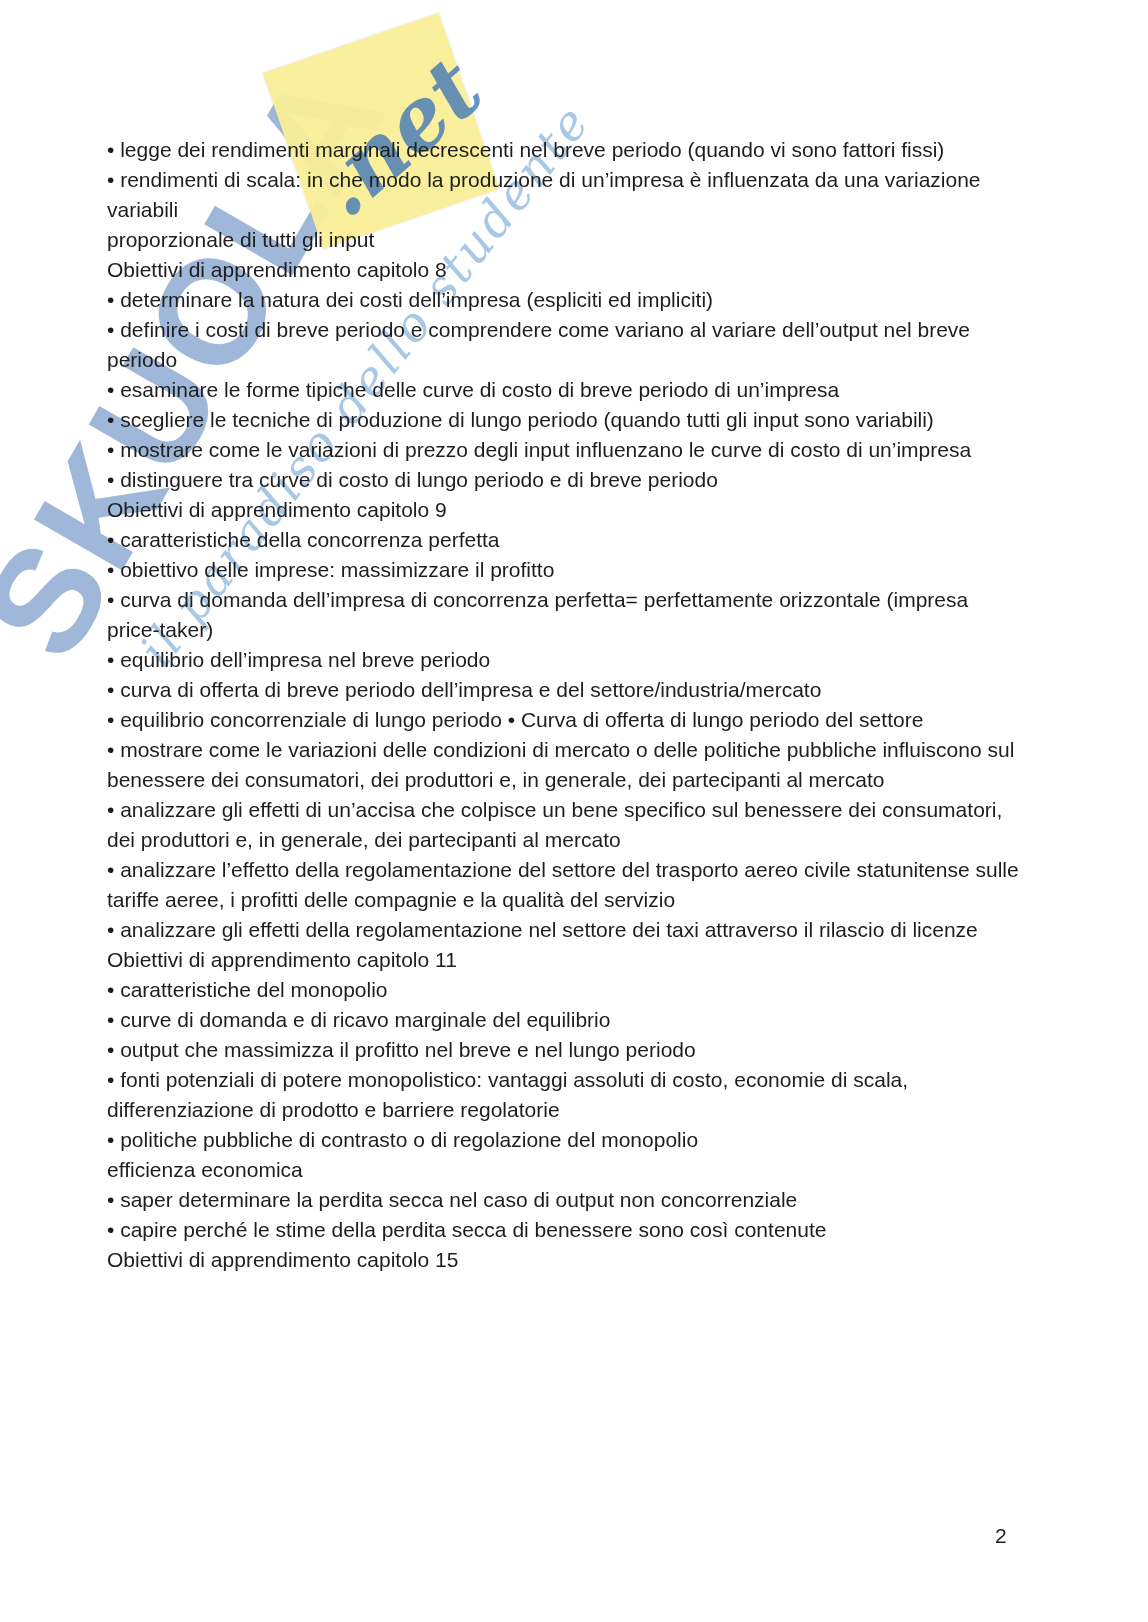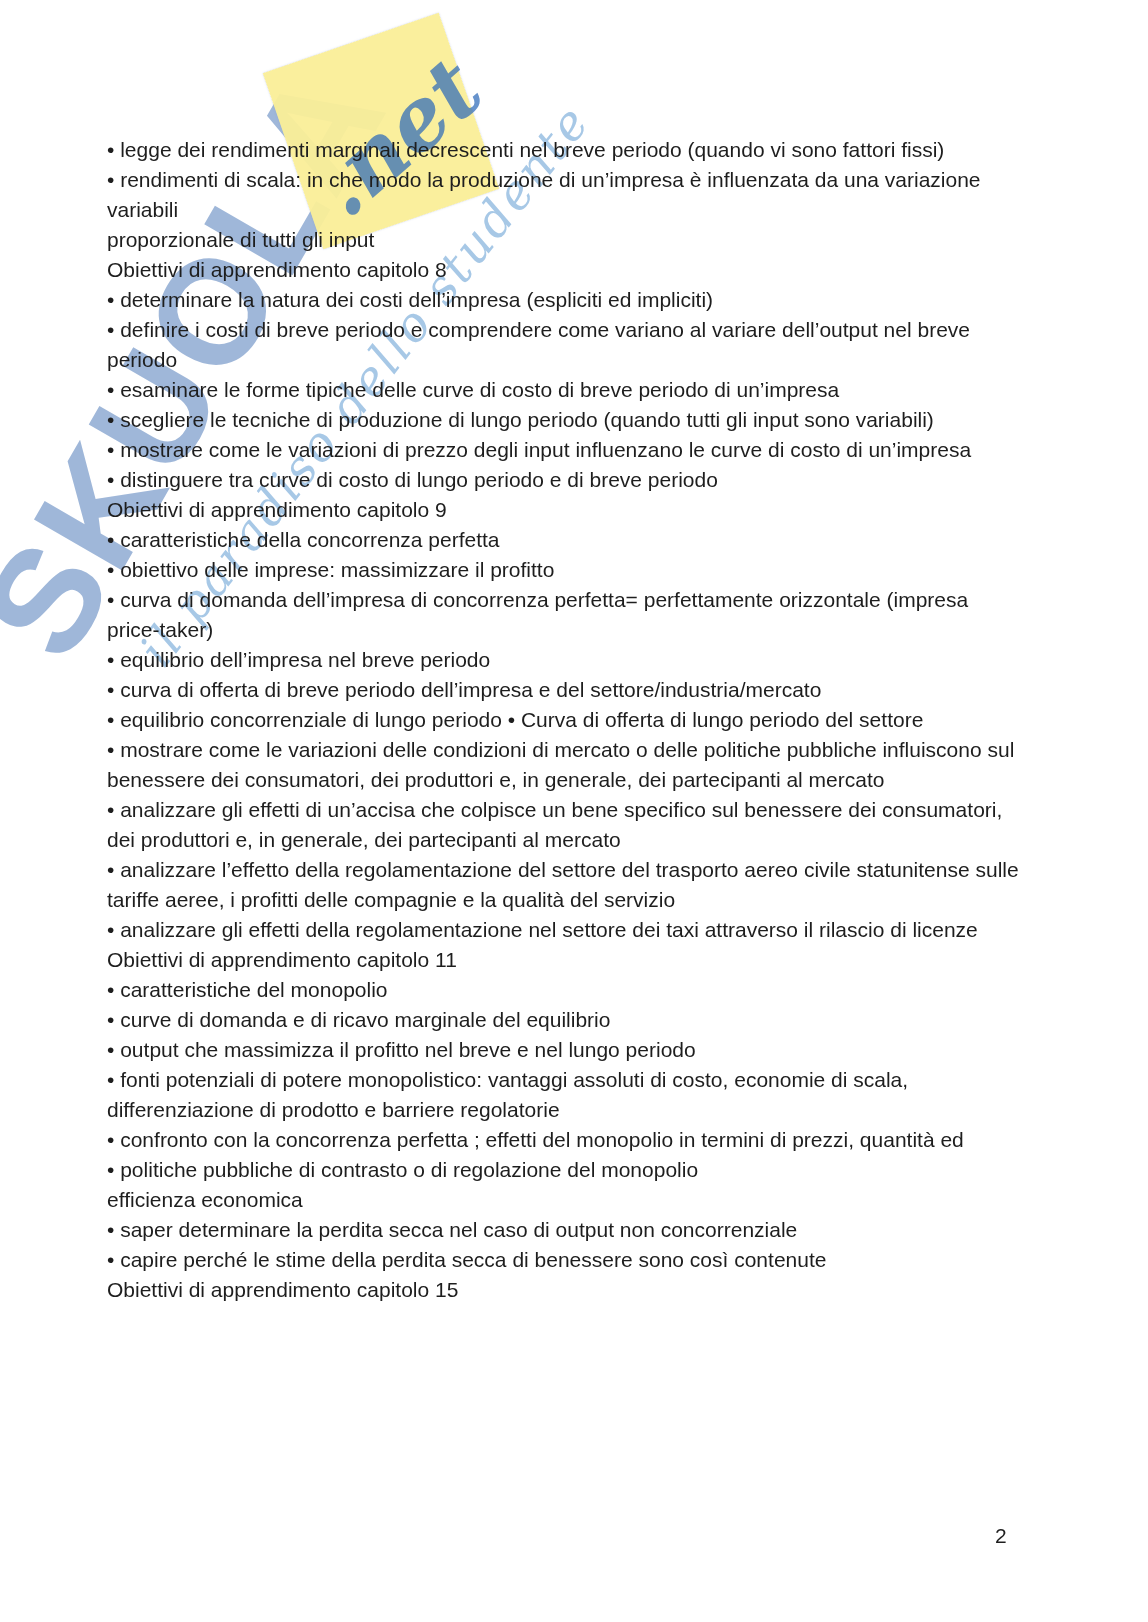--- a/index.html
+++ b/index.html
@@ -107,21 +107,20 @@
       <div class="line">dei produttori e, in generale, dei partecipanti al mercato</div>
       <div class="line">• analizzare l’effetto della regolamentazione del settore del trasporto aereo civile statunitense sulle</div>
       <div class="line">tariffe aeree, i profitti delle compagnie e la qualità del servizio</div>
       <div class="line">• analizzare gli effetti della regolamentazione nel settore dei taxi attraverso il rilascio di licenze</div>
       <div class="line heading">Obiettivi di apprendimento capitolo 11</div>
       <div class="line">• caratteristiche del monopolio</div>
       <div class="line">• curve di domanda e di ricavo marginale del equilibrio</div>
       <div class="line">• output che massimizza il profitto nel breve e nel lungo periodo</div>
       <div class="line">• fonti potenziali di potere monopolistico: vantaggi assoluti di costo, economie di scala,</div>
       <div class="line">differenziazione di prodotto e barriere regolatorie</div>
-      <div class="line">• confronto con la concorrenza perfetta ; effetti del monopolio in termini di prezzi, quantità ed</div>
       <div class="line">• politiche pubbliche di contrasto o di regolazione del monopolio</div>
       <div class="line">efficienza economica</div>
       <div class="line">• saper determinare la perdita secca nel caso di output non concorrenziale</div>
       <div class="line">• capire perché le stime della perdita secca di benessere sono così contenute</div>
       <div class="line heading">Obiettivi di apprendimento capitolo 15</div>
     </div>
 </div>
 
 <div class="page-number">2</div>
 

